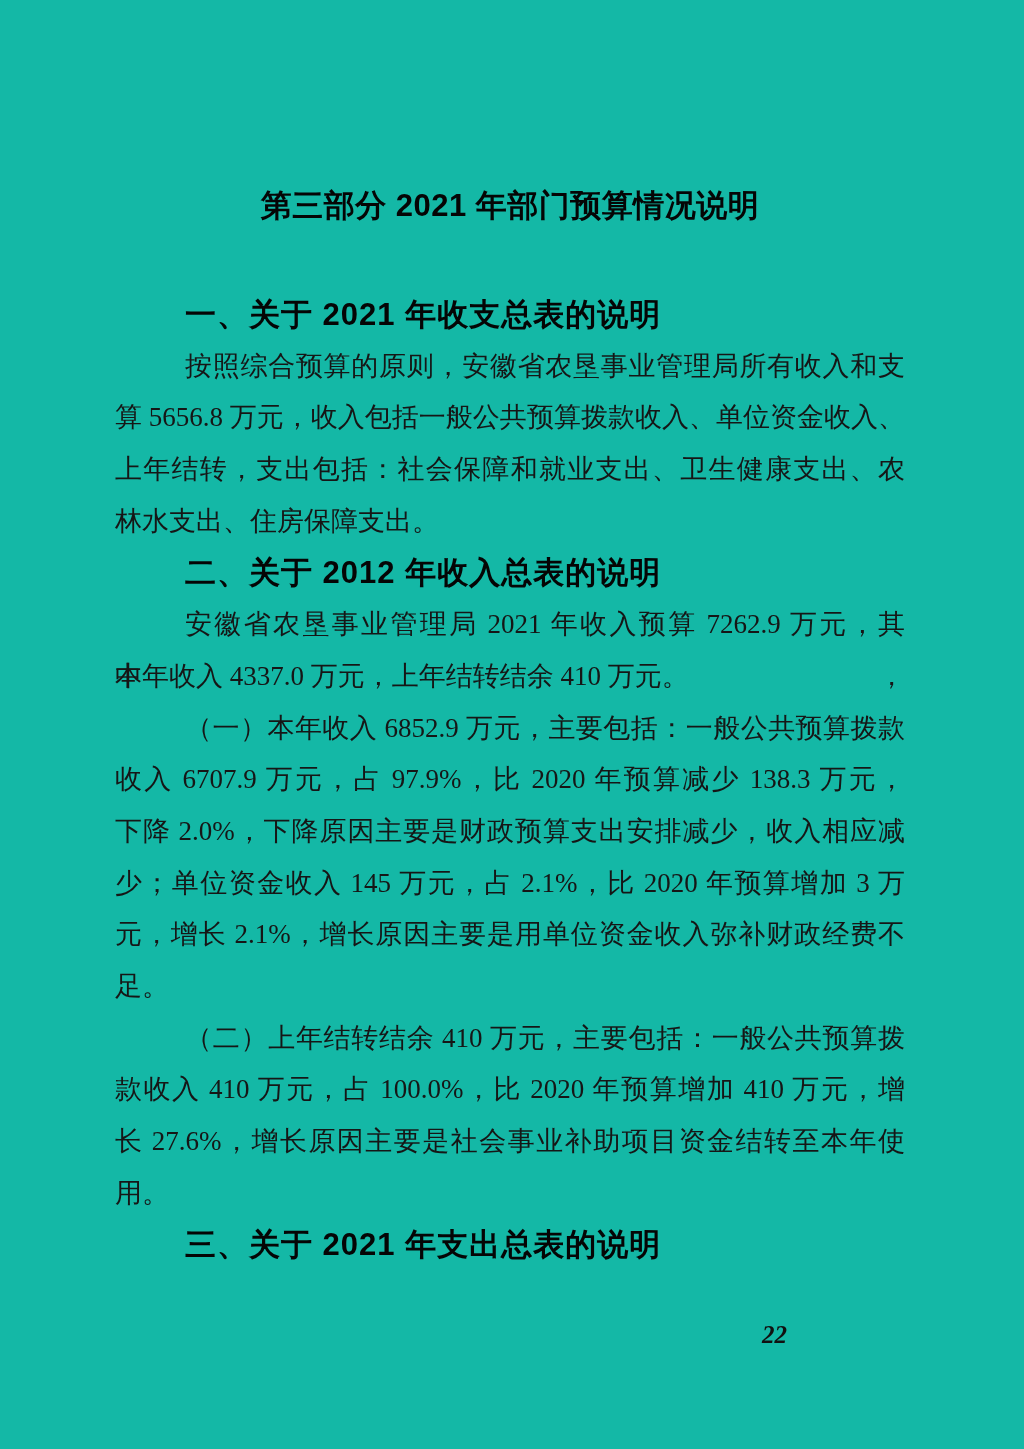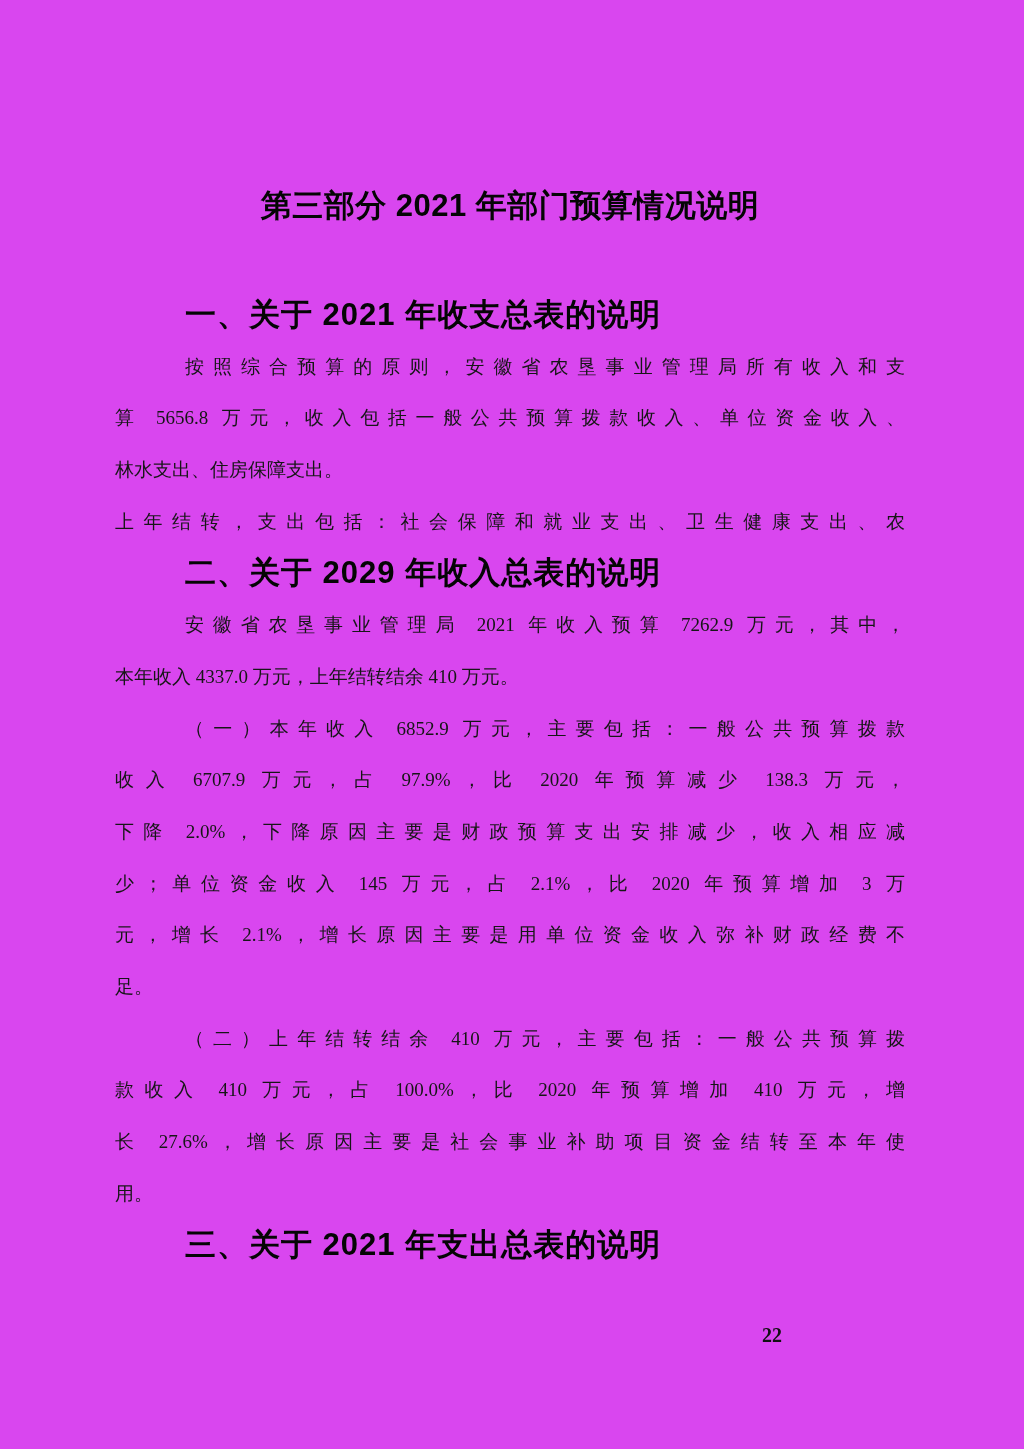--- a/index.html
+++ b/index.html
@@ -4,21 +4,21 @@
 <style>
   html, body {
     margin: 0;
     padding: 0;
     background: #e8e8e8;
   }
   .page {
     position: relative;
     width: 1024px;
     height: 1449px;
-    background: #d946ef;
+    background: #14b8a6;
     overflow: hidden;
     font-family: "Liberation Serif", "DejaVu Serif", serif;
     color: #141414;
   }
   .doc-title {
     position: absolute;
     top: 186px;
     left: 115px;
     width: 790px;
     text-align: center;
@@ -32,21 +32,21 @@
   }
   .doc-body {
     position: absolute;
     top: 289px;
     left: 115px;
     width: 790px;
   }
   .line {
     height: 51.7px;
     line-height: 51.7px;
-    font-size: 19px;
+    font-size: 27px;
     text-align: justify;
     text-align-last: justify;
     text-justify: inter-character;
     color: #161616;
   }
   .line.heading {
     font-family: "Liberation Sans", "DejaVu Sans", sans-serif;
     font-weight: bold;
     font-size: 31px;
     color: #050505;
@@ -60,40 +60,41 @@
     text-indent: 70px;
   }
   .line.para-end {
     text-align: left;
     text-align-last: left;
   }
   .page-number {
     position: absolute;
     top: 1322px;
     left: 762px;
-    font-size: 20px;
+    font-size: 25px;
     line-height: 26px;
     font-weight: bold;
     color: #111111;
     font-family: "Liberation Serif", "DejaVu Serif", serif;
+    font-style: italic;
   }
 </style>
 </head>
 <body>
 
 <div class="page">
   <div class="doc-title">第三部分 2021 年部门预算情况说明</div>
 
   <div class="doc-body">
       <div class="line heading">一、关于 2021 年收支总表的说明</div>
       <div class="line para-start">按照综合预算的原则，安徽省农垦事业管理局所有收入和支</div>
       <div class="line">算 5656.8 万元，收入包括一般公共预算拨款收入、单位资金收入、</div>
+      <div class="line">上年结转，支出包括：社会保障和就业支出、卫生健康支出、农</div>
       <div class="line para-end">林水支出、住房保障支出。</div>
-      <div class="line">上年结转，支出包括：社会保障和就业支出、卫生健康支出、农</div>
-      <div class="line heading">二、关于 2029 年收入总表的说明</div>
+      <div class="line heading">二、关于 2012 年收入总表的说明</div>
       <div class="line para-start">安徽省农垦事业管理局 2021 年收入预算 7262.9 万元，其中，</div>
       <div class="line para-end">本年收入 4337.0 万元，上年结转结余 410 万元。</div>
       <div class="line para-start">（一）本年收入 6852.9 万元，主要包括：一般公共预算拨款</div>
       <div class="line">收入 6707.9 万元，占 97.9%，比 2020 年预算减少 138.3 万元，</div>
       <div class="line">下降 2.0%，下降原因主要是财政预算支出安排减少，收入相应减</div>
       <div class="line">少；单位资金收入 145 万元，占 2.1%，比 2020 年预算增加 3 万</div>
       <div class="line">元，增长 2.1%，增长原因主要是用单位资金收入弥补财政经费不</div>
       <div class="line para-end">足。</div>
       <div class="line para-start">（二）上年结转结余 410 万元，主要包括：一般公共预算拨</div>
       <div class="line">款收入 410 万元，占 100.0%，比 2020 年预算增加 410 万元，增</div>

